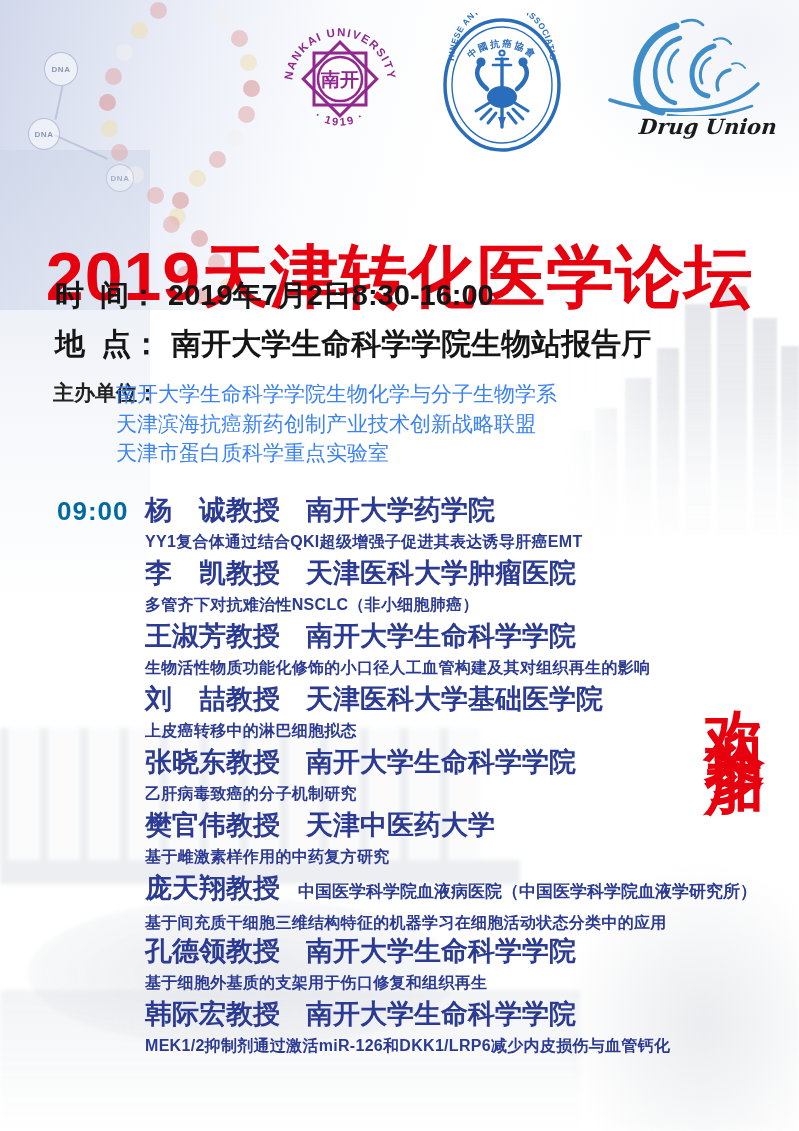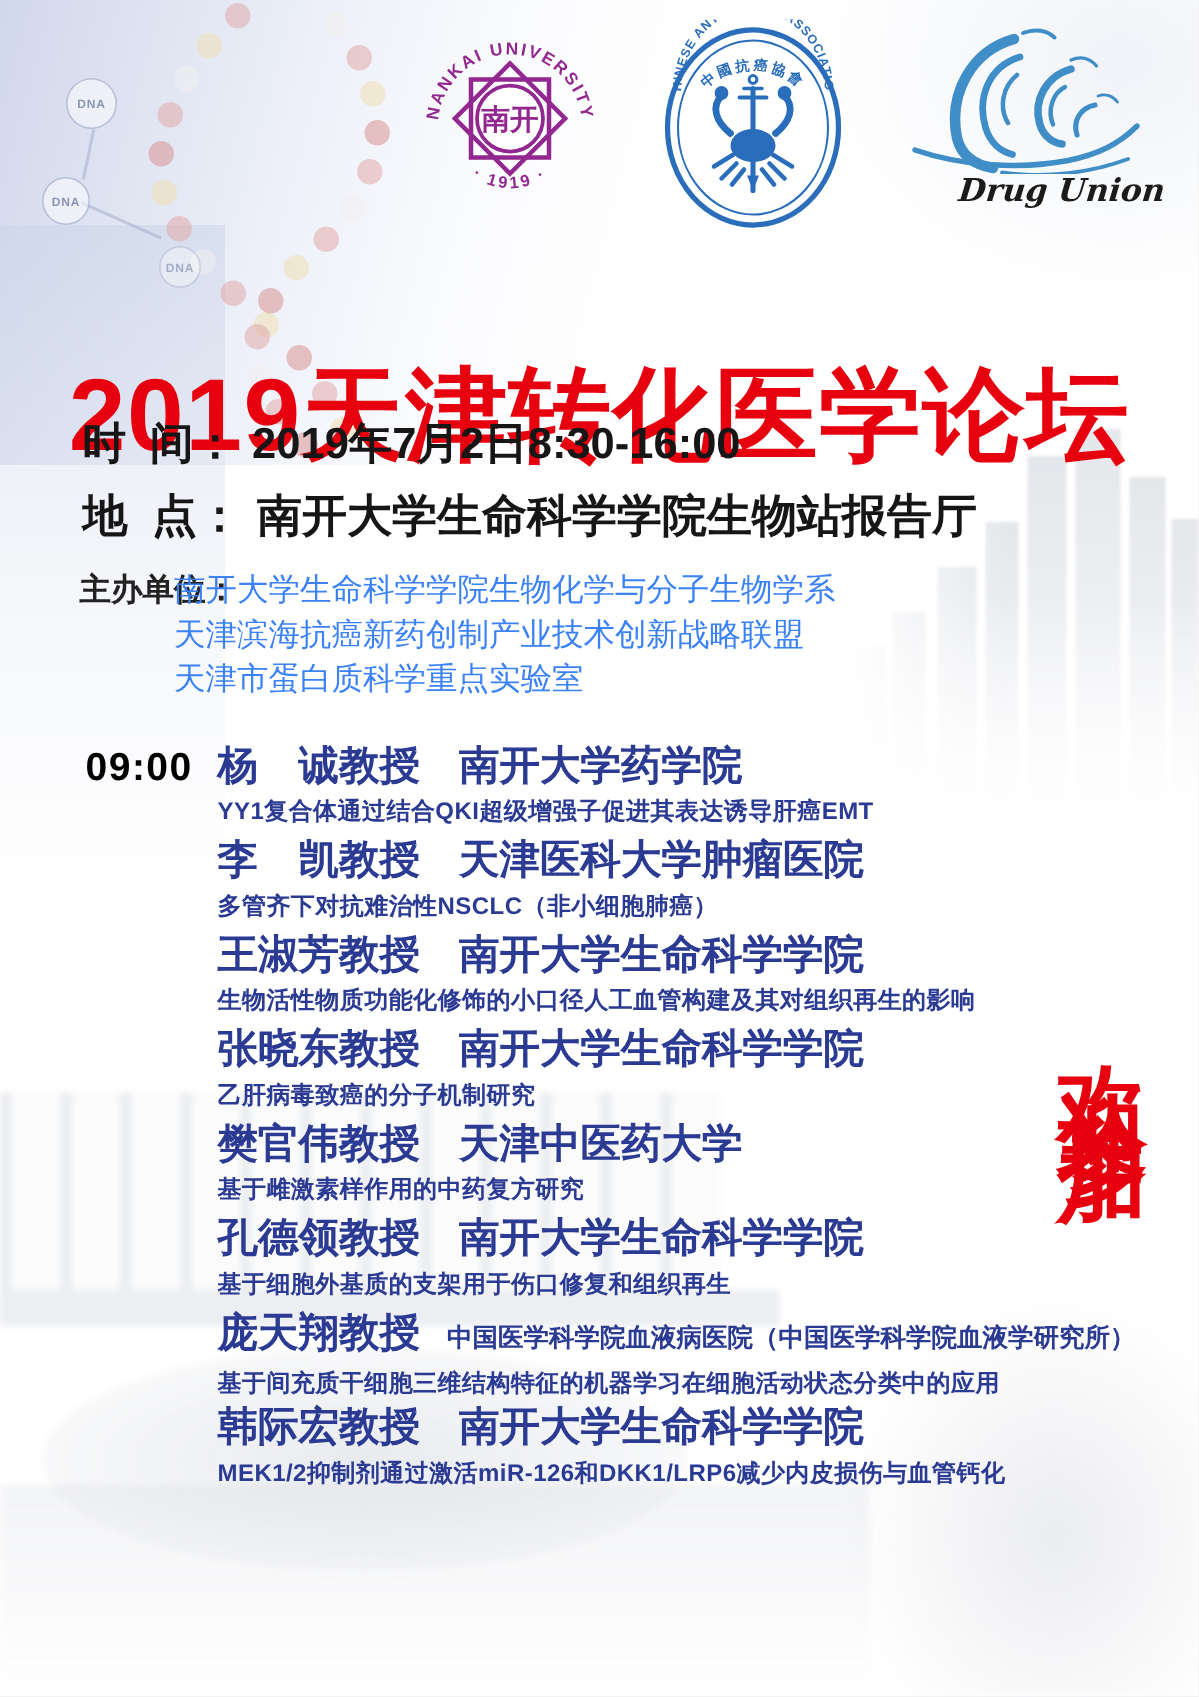--- a/index.html
+++ b/index.html
@@ -56,21 +56,21 @@
   .info-line{position:absolute;z-index:2;left:55px;color:#161616;font-weight:700;white-space:nowrap;}
   .info-line .lbl{word-spacing:8px;margin-right:10px;}
   .line-time{top:276px;font-size:29px;}
   .line-venue{top:324px;font-size:30px;}
   .org-label{position:absolute;z-index:2;left:53px;top:379px;font-size:21px;font-weight:600;color:#222;white-space:nowrap;}
   .org-lines{position:absolute;z-index:2;left:116px;top:379px;font-size:21px;color:#3b82f6;line-height:29.5px;white-space:nowrap;}
   
   .schedule{position:absolute;z-index:2;left:57px;top:492px;width:710px;}
   .srow{position:relative;height:63px;padding-left:88px;}
   .srow .time{
-    position:absolute;left:0;top:4px;font-size:26px;font-weight:700;color:#000000;letter-spacing:1px;
+    position:absolute;left:0;top:4px;font-size:26px;font-weight:700;color:#0369a1;letter-spacing:1px;
   }
   .nameline{line-height:37px;font-size:27px;font-weight:700;color:#2b3a92;white-space:nowrap;}
   .nameline .aff{margin-left:26px;}
   .aff-small .aff{font-size:17px;margin-left:18px;}
   .talk{line-height:26px;font-size:16px;font-weight:700;color:#2b3a92;white-space:nowrap;letter-spacing:.3px;}
   
   .welcome{
     position:absolute;z-index:2;left:701px;top:662px;
     writing-mode:vertical-lr;text-orientation:upright;
     font-size:61px;font-weight:800;color:#e7000e;letter-spacing:15px;line-height:1.1;
@@ -243,38 +243,43 @@
       <div class="nameline"><span>李　凯教授</span><span class="aff">天津医科大学肿瘤医院</span></div>
       <div class="talk">多管齐下对抗难治性NSCLC（非小细胞肺癌）</div>
     </div>
     <div class="srow">
       <span class="time"></span>
       <div class="nameline"><span>王淑芳教授</span><span class="aff">南开大学生命科学学院</span></div>
       <div class="talk">生物活性物质功能化修饰的小口径人工血管构建及其对组织再生的影响</div>
     </div>
     <div class="srow">
       <span class="time"></span>
+      <div class="nameline"><span>刘　喆教授</span><span class="aff">天津医科大学基础医学院</span></div>
+      <div class="talk">上皮癌转移中的淋巴细胞拟态</div>
+    </div>
+    <div class="srow">
+      <span class="time"></span>
       <div class="nameline"><span>张晓东教授</span><span class="aff">南开大学生命科学学院</span></div>
       <div class="talk">乙肝病毒致癌的分子机制研究</div>
     </div>
     <div class="srow">
       <span class="time"></span>
       <div class="nameline"><span>樊官伟教授</span><span class="aff">天津中医药大学</span></div>
       <div class="talk">基于雌激素样作用的中药复方研究</div>
     </div>
+    <div class="srow aff-small">
+      <span class="time"></span>
+      <div class="nameline"><span>庞天翔教授</span><span class="aff">中国医学科学院血液病医院（中国医学科学院血液学研究所）</span></div>
+      <div class="talk">基于间充质干细胞三维结构特征的机器学习在细胞活动状态分类中的应用</div>
+    </div>
     <div class="srow">
       <span class="time"></span>
       <div class="nameline"><span>孔德领教授</span><span class="aff">南开大学生命科学学院</span></div>
       <div class="talk">基于细胞外基质的支架用于伤口修复和组织再生</div>
     </div>
-    <div class="srow aff-small">
-      <span class="time"></span>
-      <div class="nameline"><span>庞天翔教授</span><span class="aff">中国医学科学院血液病医院（中国医学科学院血液学研究所）</span></div>
-      <div class="talk">基于间充质干细胞三维结构特征的机器学习在细胞活动状态分类中的应用</div>
-    </div>
     <div class="srow">
       <span class="time"></span>
       <div class="nameline"><span>韩际宏教授</span><span class="aff">南开大学生命科学学院</span></div>
       <div class="talk">MEK1/2抑制剂通过激活miR-126和DKK1/LRP6减少内皮损伤与血管钙化</div>
     </div>
   </div>
 
   <div class="welcome">欢迎参加</div>
 
 </div>

